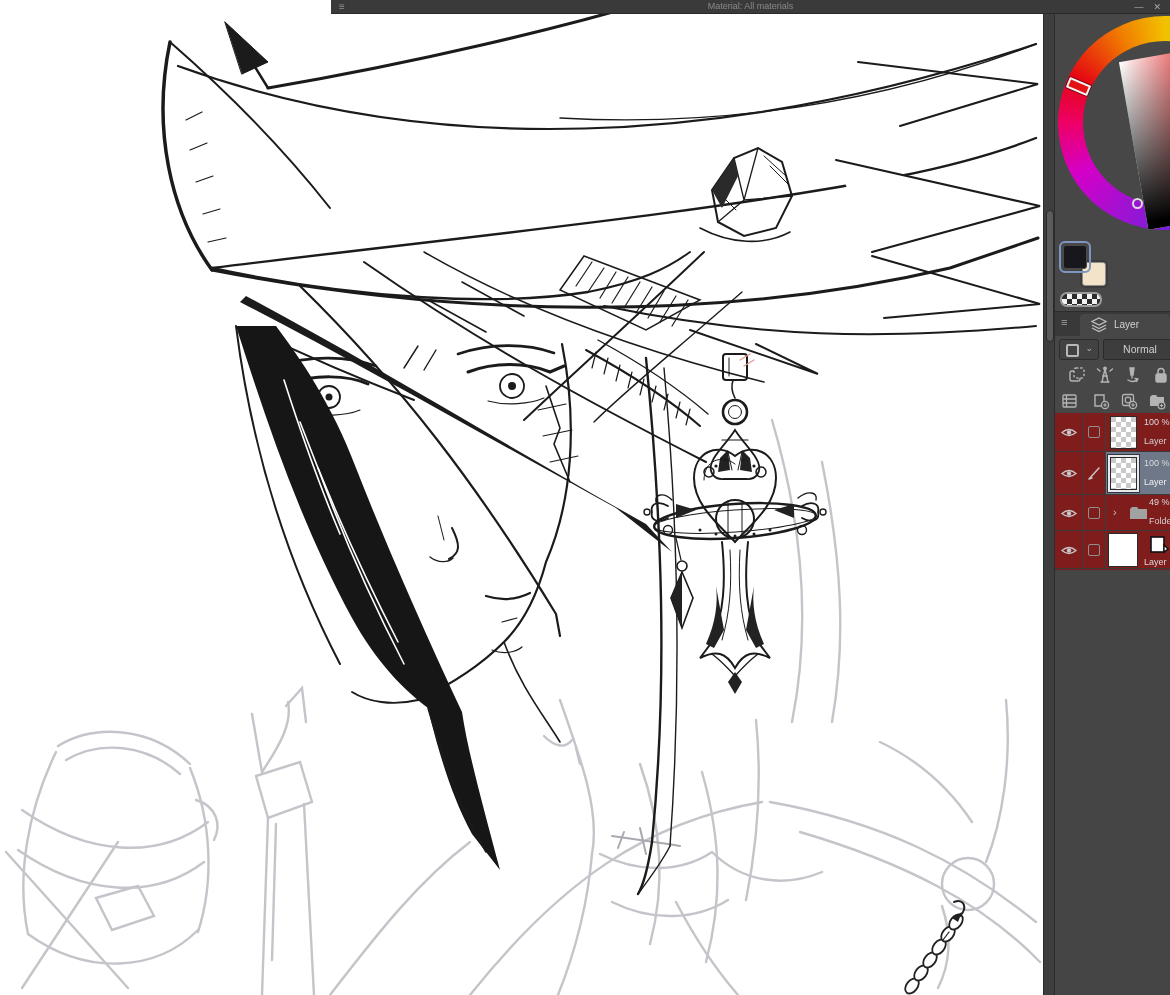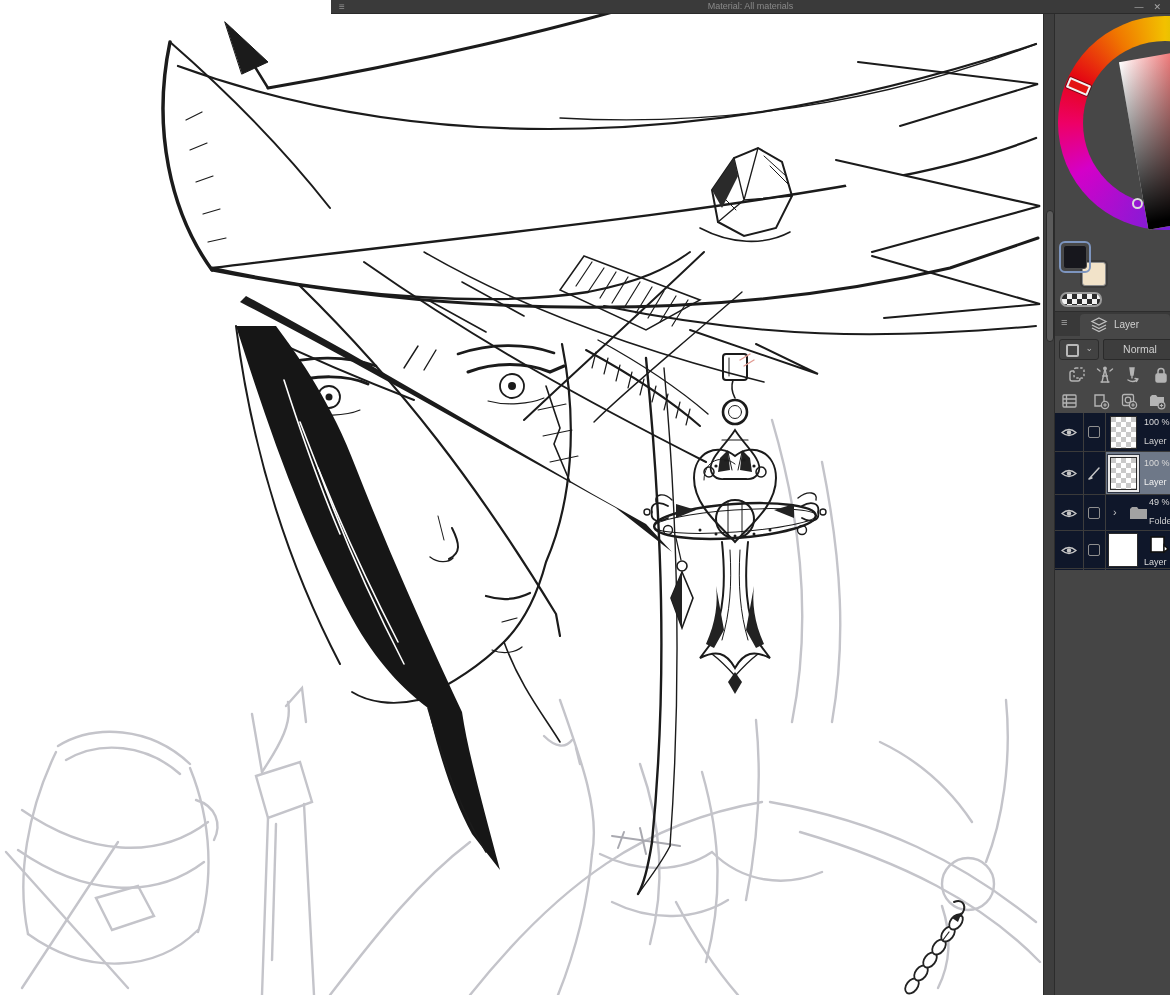--- a/index.html
+++ b/index.html
@@ -72,21 +72,21 @@
                 border:2px solid #b8b8b8; border-radius:2px; }
   .pal-dd .ch { position:absolute; right:5px; top:3px; color:#b8b8b8; font-size:9px; }
   .blend-dd { position:absolute; left:48px; top:3px; width:74px; height:21px; background:#3d3d3d;
               border:1px solid #2a2a2a; border-radius:2px; color:#d0d0d0; font-size:10.5px;
               text-align:center; line-height:19px; }
 
   .iconrow { position:absolute; left:0; width:115px; height:26px; }
   .iconrow .ic { position:absolute; top:4px; width:18px; height:18px; }
 
   
-  .llist { position:absolute; left:0; top:399px; width:115px; height:157px; background:#0f172a; }
+  .llist { position:absolute; left:0; top:399px; width:115px; height:157px; background:#7f1d1d; }
   .lrow { position:absolute; left:0; width:115px; border-bottom:1px solid #3a3a3a; }
   .colline { position:absolute; top:0; width:1px; height:157px; background:#3d3d3d; }
   .sel { position:absolute; background:#6e7888; }
   .eye { position:absolute; left:6px; }
   .chk { position:absolute; left:33px; width:12px; height:12px; border:1px solid #8f8f8f;
          border-radius:2px; }
   .thumb { position:absolute; left:55px; width:27px; height:33px; border:1px solid #2b2b2b;
            background:repeating-conic-gradient(#ffffff 0 25%, #c9c9c9 0 50%) 0 0/10px 10px; }
   .thumb.selth { outline:2px solid #e9e9e9; box-shadow:0 0 0 3px #2f3542; }
   .thumb.paperth { background:#ffffff; left:53px; width:30px; height:34px; }

